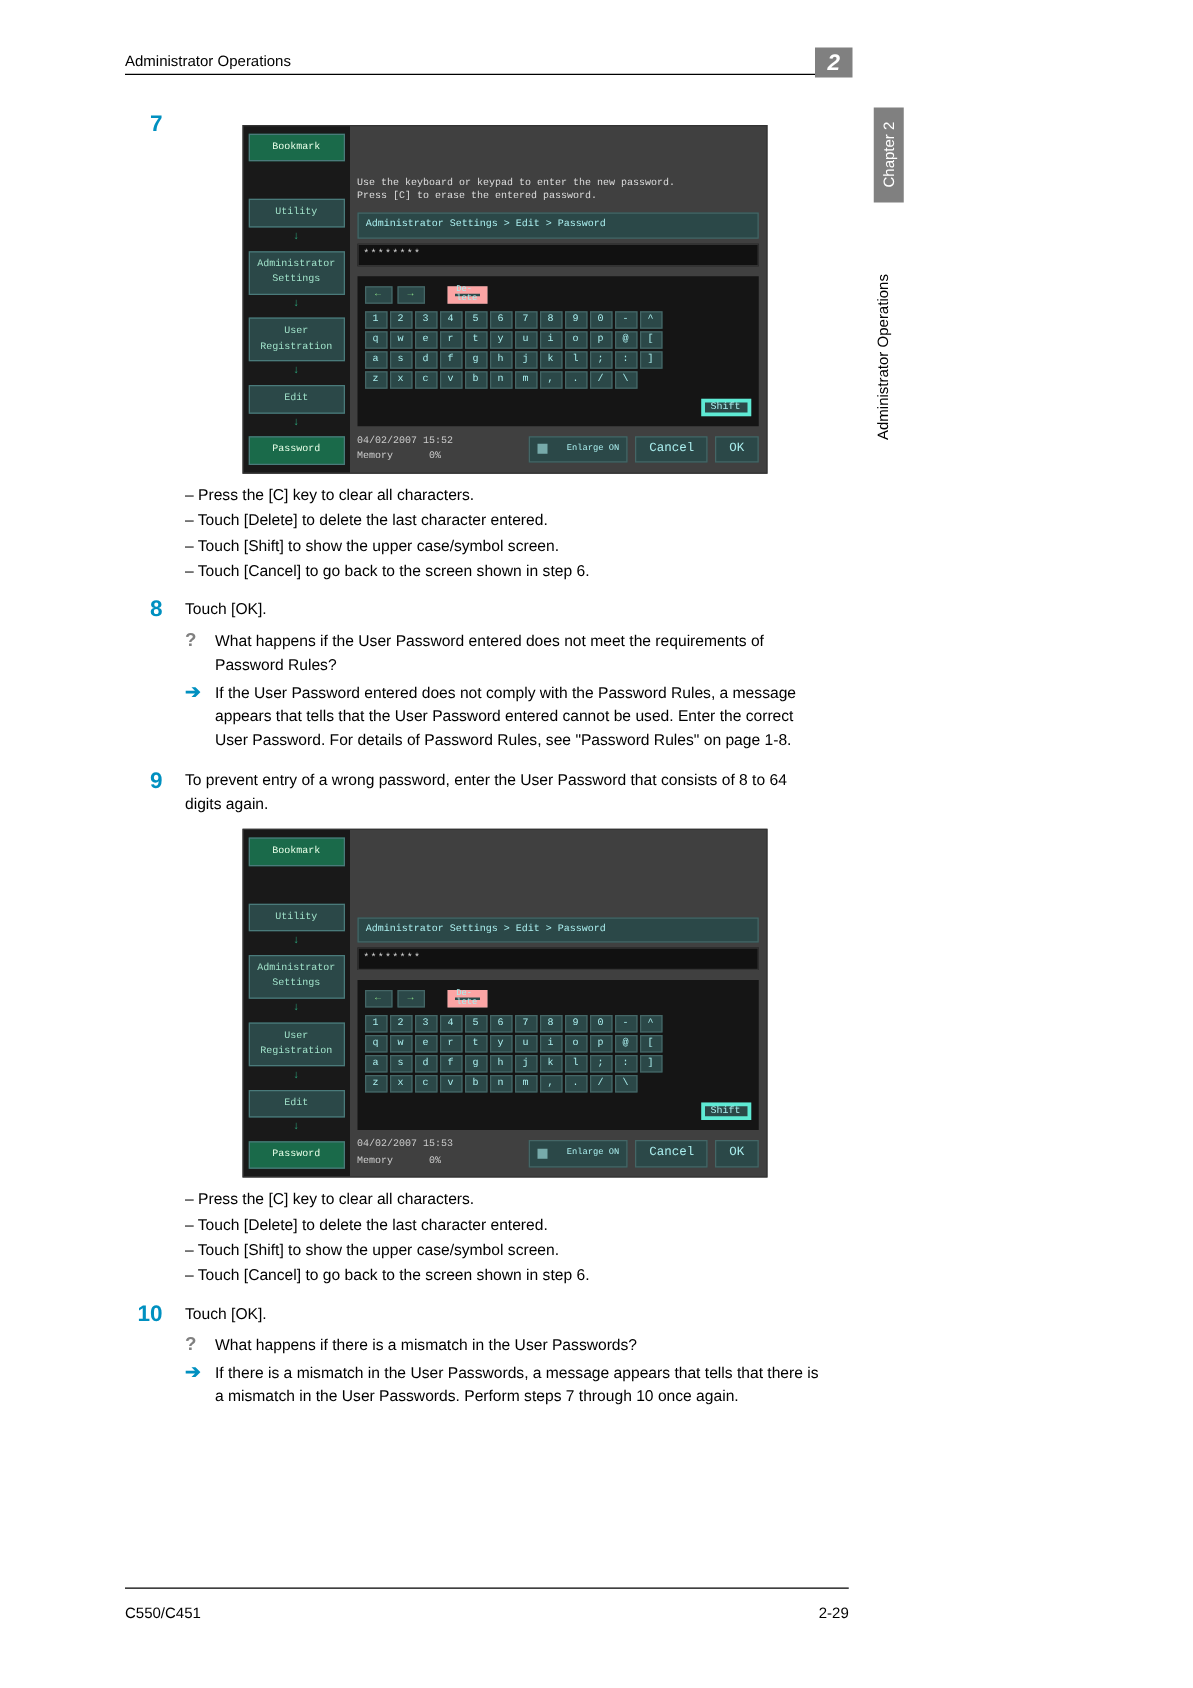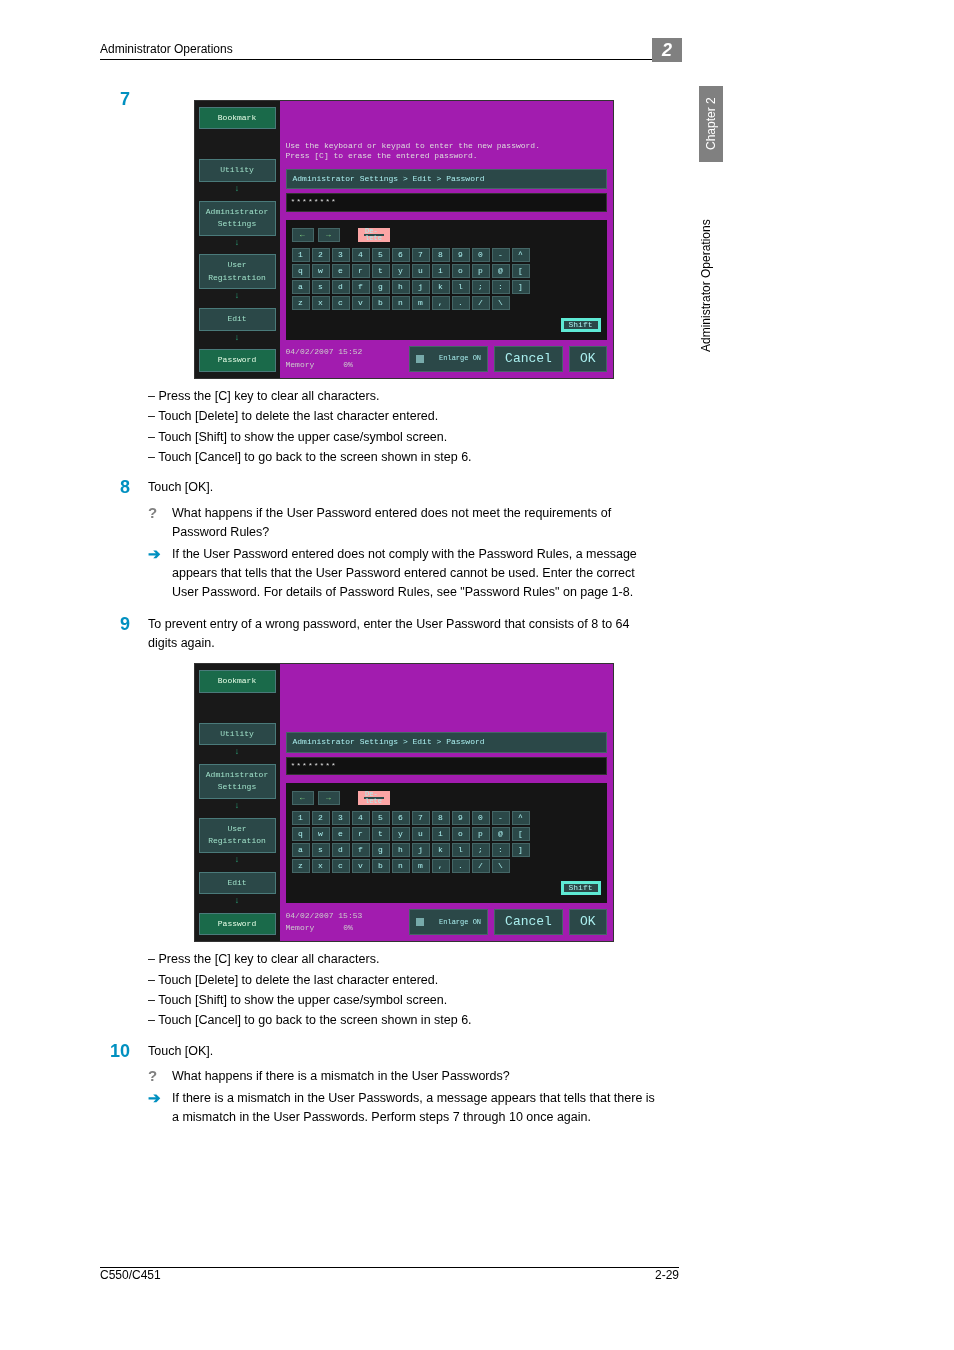--- a/index.html
+++ b/index.html
@@ -46,21 +46,21 @@
   .step .body ul li { margin: 1px 0; }
 
   .qa { margin-top: 6px; }
   .qa .row { display: flex; gap: 8px; margin: 2px 0; }
   .qa .mk { width: 16px; color: #808080; font-weight: bold; font-size: 15px; line-height: 1.2; }
   .qa .mk.arrow { color: #0090c0; }
   .qa .tx { flex: 1; }
 
   
   .panel {
-    width: 420px; margin: 10px auto 8px auto; background: #a21caf; color: #ccc;
+    width: 420px; margin: 10px auto 8px auto; background: #404040; color: #ccc;
     font-family: "Courier New", monospace; font-size: 8px;
     display: flex; position: relative;
     border: 1px solid #333;
   }
   .panel .left {
     width: 85px; background: #191919; padding: 6px 4px;
     display: flex; flex-direction: column; gap: 0;
   }
   .panel .left .spacer { height: 30px; }
   .panel .left .btn {
@@ -108,31 +108,31 @@
     display: flex; align-items: center; justify-content: center; color: #aee;
     font-size: 8px;
   }
   .panel .footer {
     display: flex; justify-content: space-between; align-items: center;
     padding-top: 6px; font-size: 8px; color: #ccc;
   }
   .panel .footer .fbtns { display: flex; gap: 6px; }
   .panel .footer .fbtn {
     background: #2b4848; border: 1px solid #466; color: #aee;
-    padding: 2px 10px; font-size: 13px;
+    padding: 2px 10px; font-size: 10px;
   }
   .panel .footer .enl {
     background: #2b4848; border: 1px solid #466; color: #aee;
     padding: 1px 6px; font-size: 7px; display: flex; gap: 15px; align-items: center;
   }
   .panel .footer .enl .ic { width: 8px; height: 8px; background: #7aa; }
 
   .pgfooter {
-    position: absolute; left: 100px; right: 100px; bottom: 68px;
-    border-top: 1px solid #000; padding-top: 0;
+    position: absolute; left: 100px; right: 100px; bottom: 53px;
+    border-top: 1px solid #000; padding-top: 12px;
     display: flex; justify-content: space-between; font-size: 12px; align-items: center;
   }
 </style>
 </head>
 <body>
 <div class="page">
 
   <div class="header">
     <span>Administrator Operations</span>
     <div class="chapnum-box">

